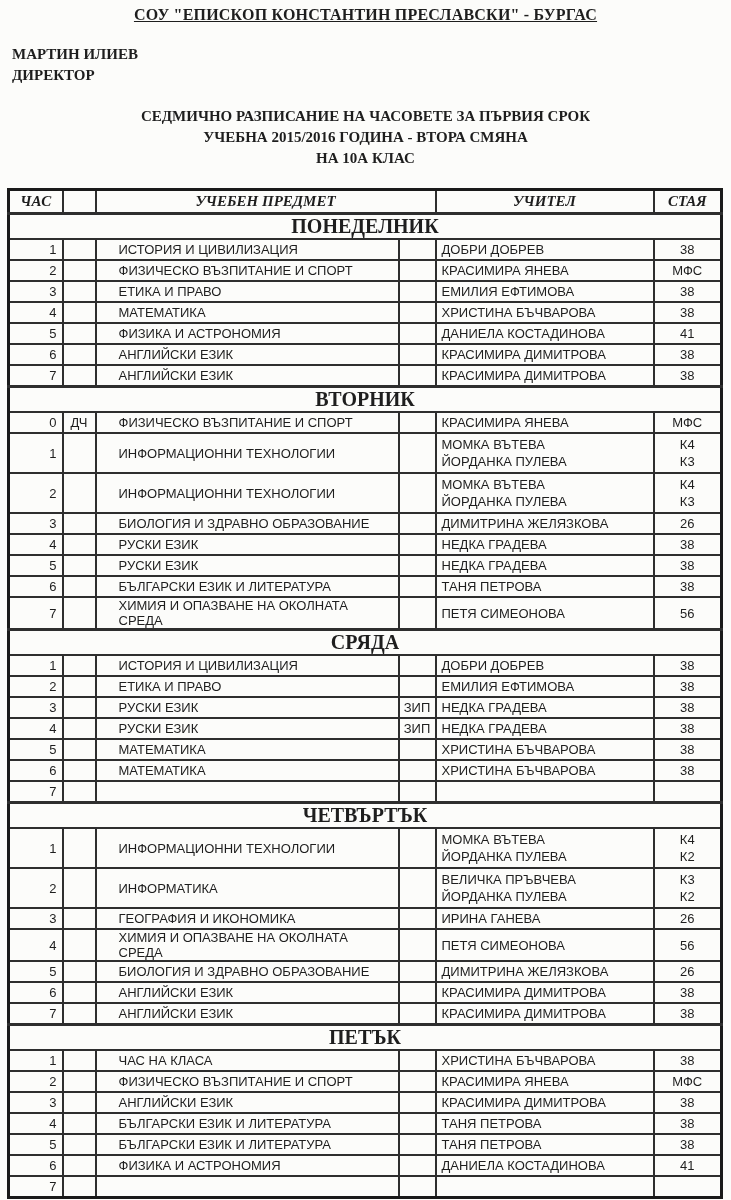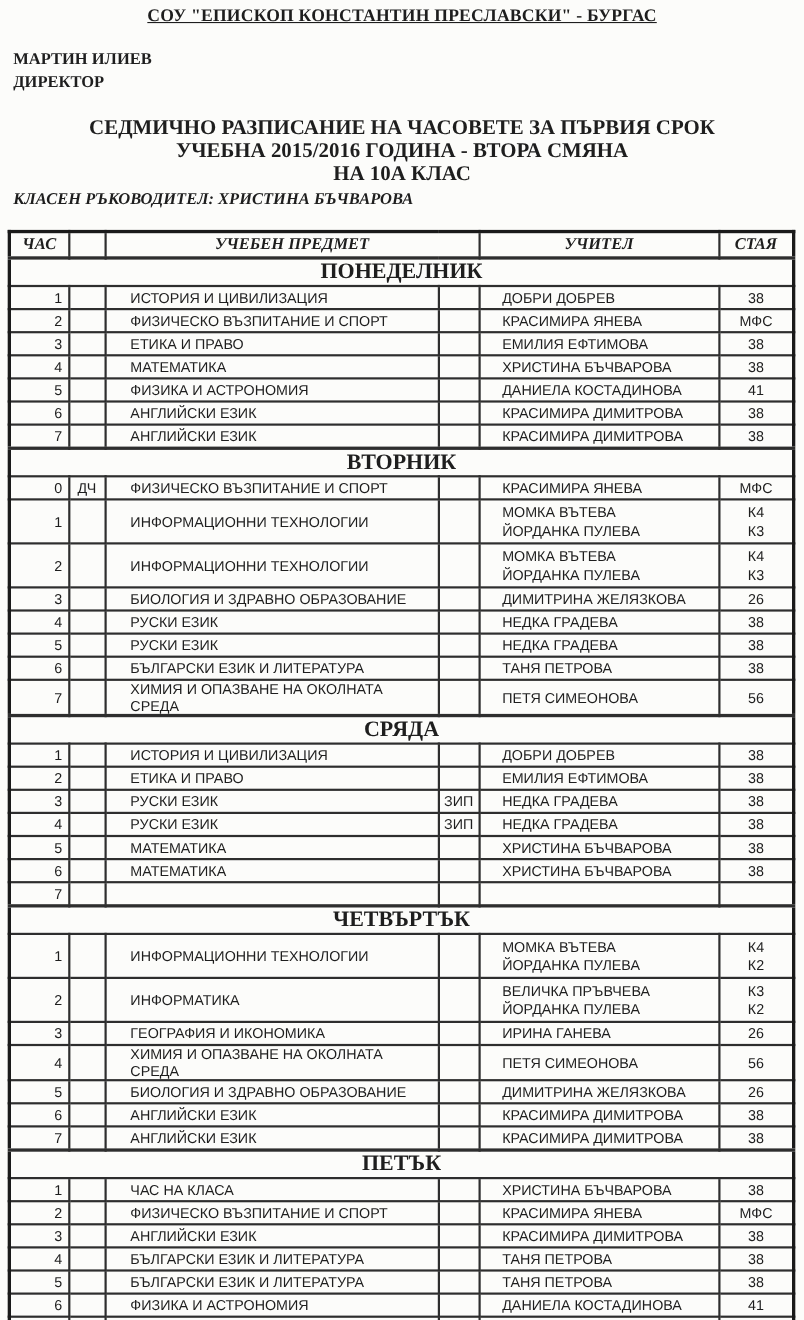--- a/index.html
+++ b/index.html
@@ -24,21 +24,21 @@
   .approve-block {
     margin:20px 0 0 12px;
     font-weight:bold;
     font-size:15px;
     line-height:21px;
   }
   .schedule-title {
     margin-top:20px;
     text-align:center;
     font-weight:bold;
-    font-size:19px;
+    font-size:15px;
     line-height:21px;
   }
   .class-teacher {
     margin:4px 0 0 12px;
     font-weight:bold;
     font-style:italic;
     font-size:15px;
   }
   table.timetable {
     margin:19px 0 0 7px;
@@ -85,42 +85,41 @@
   tr.schedule-row.tall td { height:38px; line-height:17px; }
   td.hour-cell {
     font-family:"Liberation Serif", serif;
     font-size:14px;
     text-align:right;
     padding-right:5px;
   }
   td.note-cell { text-align:center; font-size:12.5px; padding:0 1px; }
   td.subject-cell { text-align:left; padding-left:22px; }
   td.subject-note-cell { text-align:center; font-size:12.5px; padding:0 1px; }
-  td.teacher-cell { text-align:left; padding-left:20px; white-space:pre-line;margin-left:43px; }
+  td.teacher-cell { text-align:left; padding-left:5px; white-space:pre-line;margin-left:43px; }
   td.room-cell { text-align:center; white-space:pre-line; }
 </style>
 </head>
 <body>
 
 <div class="page">
 
   <div class="school-title">СОУ "ЕПИСКОП КОНСТАНТИН ПРЕСЛАВСКИ" - БУРГАС</div>
 
   <div class="approve-block">
     <div>МАРТИН ИЛИЕВ</div>
     <div>ДИРЕКТОР</div>
   </div>
 
   <div class="schedule-title">
     <div>СЕДМИЧНО РАЗПИСАНИЕ НА ЧАСОВЕТЕ ЗА ПЪРВИЯ СРОК</div>
     <div>УЧЕБНА 2015/2016 ГОДИНА - ВТОРА СМЯНА</div>
     <div>НА 10А КЛАС</div>
   </div>
 
-  <div class="class-teacher">КЛАСЕН РЪКОВОДИТЕЛ: ХРИСТИНА БЪЧВАРОВА</div>
 
   <table class="timetable">
     <colgroup>
       <col class="c-hour">
         <col class="c-note">
         <col class="c-subject">
       <col class="c-snote">
         <col class="c-teacher">
         <col class="c-room">
     </colgroup>

